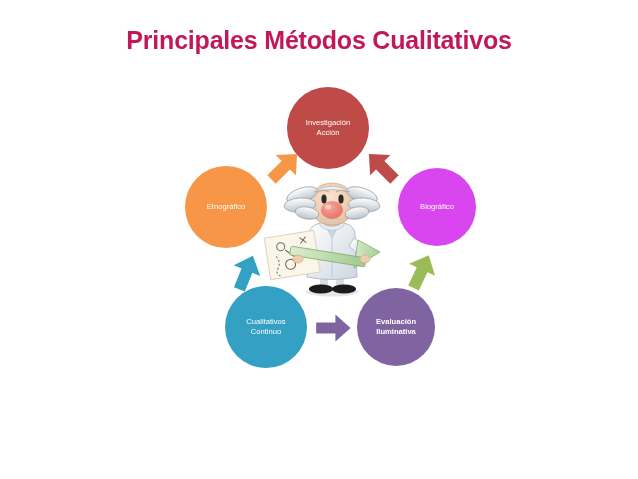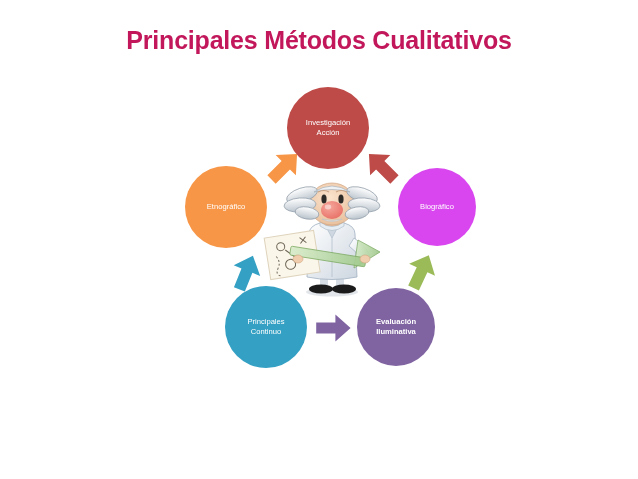--- a/index.html
+++ b/index.html
@@ -123,21 +123,21 @@
   <div class="node" style="left:398px; top:168px; width:78px; height:78px; background:#d946ef;">
     <span class="lbl">Biográfico</span>
   </div>
 
   <div class="node" style="left:357px; top:288px; width:78px; height:78px; background:#8064a2;font-weight:bold;">
     <span class="lbl">Evaluación
 Iluminativa</span>
   </div>
 
   <div class="node" style="left:225px; top:286px; width:82px; height:82px; background:#34a0c4;">
-    <span class="lbl">Principales
+    <span class="lbl">Cualitativos
 Continuo</span>
   </div>
 
   <div class="node" style="left:185px; top:166px; width:82px; height:82px; background:#f79646;">
     <span class="lbl">Etnográfico</span>
   </div>
 
   <div id="scientist">
     <svg width="140" height="118" viewBox="0 0 140 118">
       <defs>

